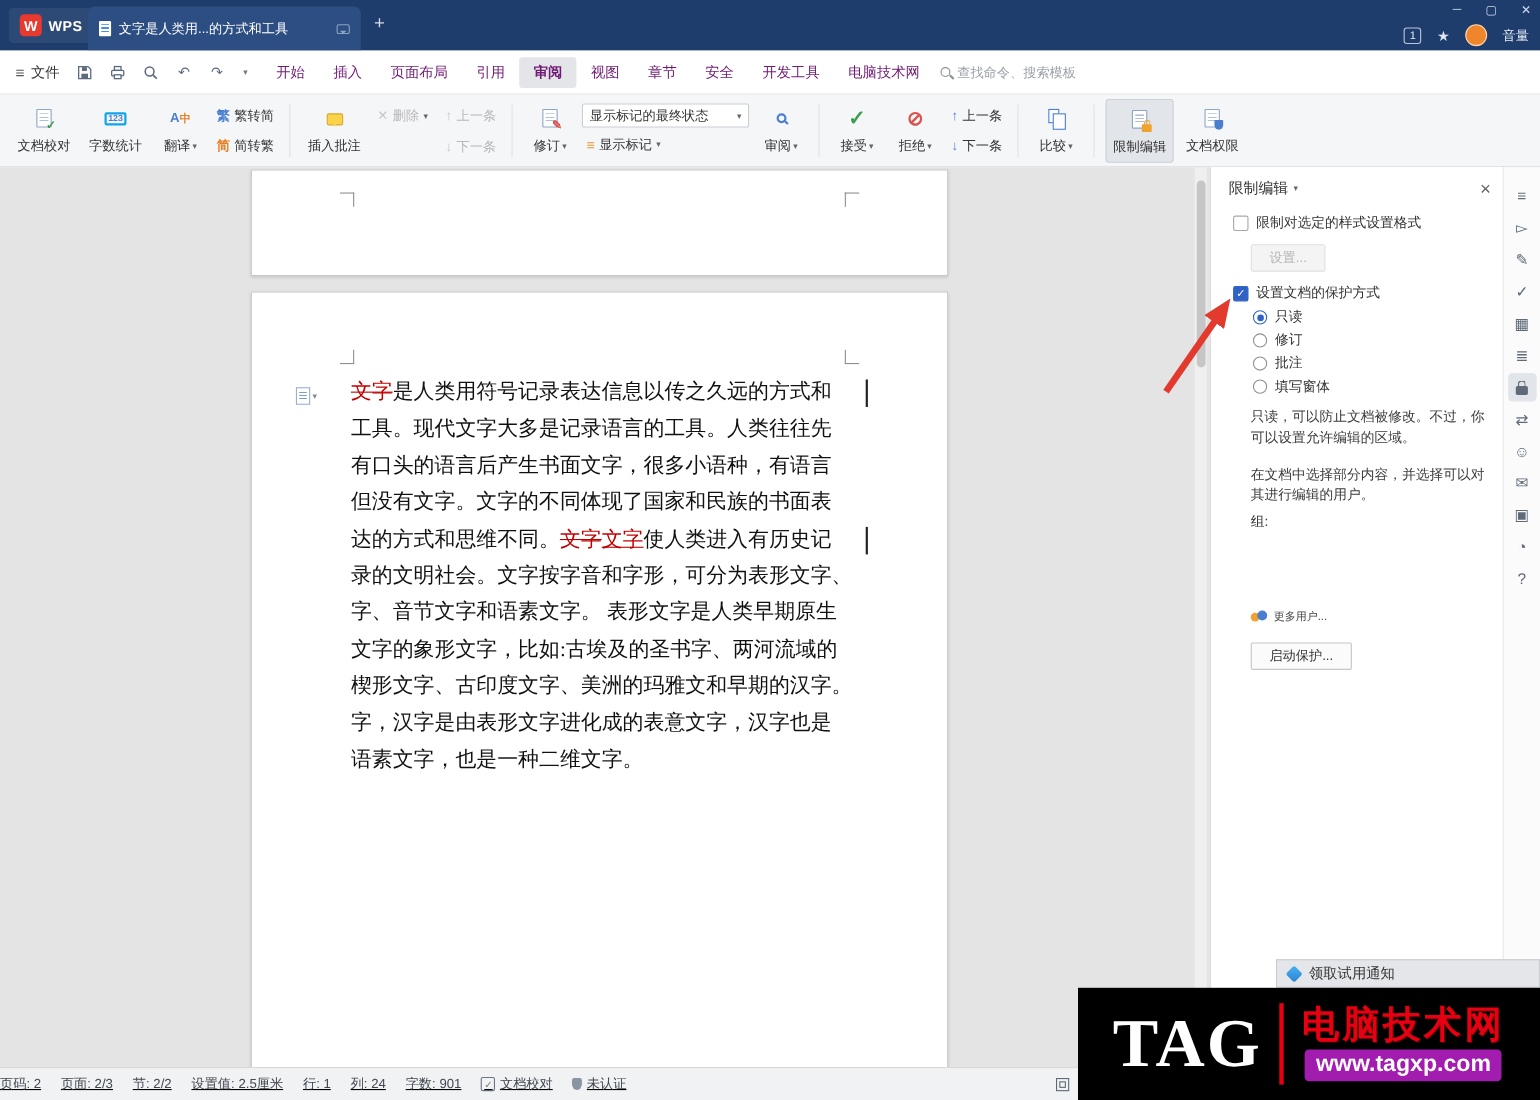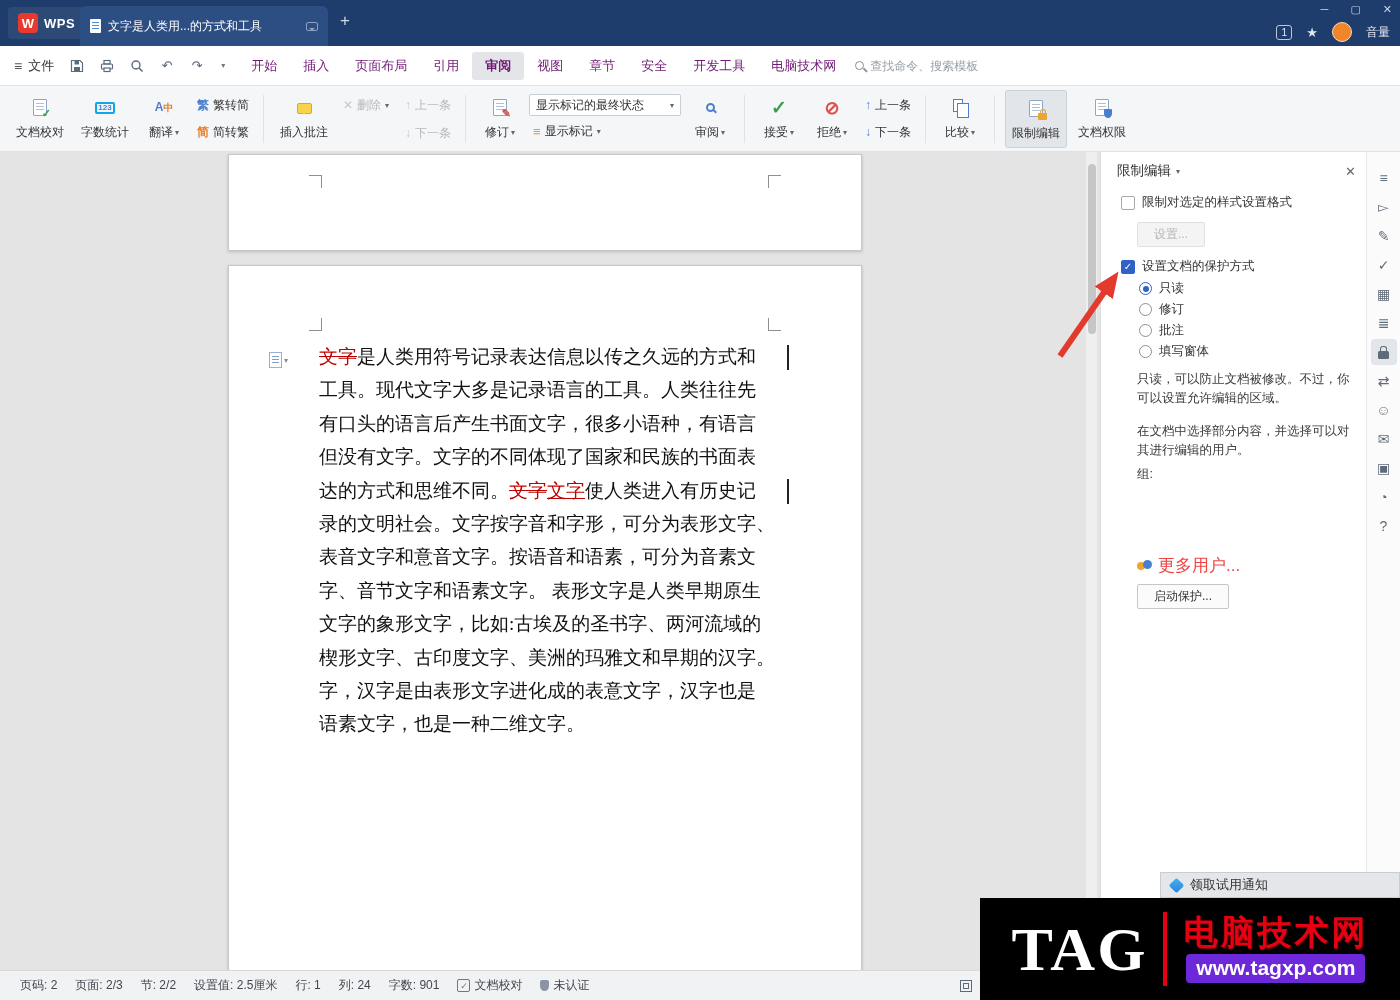--- a/index.html
+++ b/index.html
@@ -120,51 +120,51 @@
   .pbtn{position:absolute;left:36px;padding:3px 16px;font-size:12px;border:1px solid #c6c6c6;background:#fbfbfb;border-radius:2px;color:#333;font-family:"Liberation Sans",sans-serif;}
   .pbtn.dis{color:#b5b5b5;background:#f4f4f4;border-color:#e0e0e0;}
   .pmodes{position:absolute;left:38px;top:126px;display:flex;flex-direction:column;}
   .pmrow{display:flex;align-items:center;gap:7px;height:21px;}
   .rad{width:13px;height:13px;border:1px solid #8f8f8f;border-radius:50%;display:inline-block;position:relative;background:#fff;flex:none;}
   .rad.sel{border-color:#2f62c4;}
   .rad.sel::after{content:'';position:absolute;inset:2.5px;background:#2f62c4;border-radius:50%;}
   .pdesc{position:absolute;left:36px;width:216px;font-size:12.5px;color:#3a3a3a;line-height:19px;}
   .pgrouplabel{position:absolute;left:36px;font-size:12.5px;color:#333;}
   .pgroupbox{position:absolute;left:36px;width:212px;height:52px;border:1px solid #c9c9c9;background:#fff;}
-  .pmore{position:absolute;left:36px;display:flex;align-items:center;gap:6px;font-size:17px;color:#ef4444;}
+  .pmore{position:absolute;left:36px;display:flex;align-items:center;gap:6px;font-size:10px;color:#404040;}
   .ppl{width:15px;height:12px;position:relative;display:inline-block;}
   .ppl::before{content:'';position:absolute;left:0;top:2px;width:8px;height:8px;background:#f0a32f;border-radius:50%;}
   .ppl::after{content:'';position:absolute;left:6px;top:0;width:9px;height:9px;background:#4a7fd0;border-radius:50%;}
 
   
   .iconstrip{position:absolute;left:1366px;top:0;width:34px;height:818px;background:#fbfbfc;border-left:1px solid #e8e8e8;padding-top:10px;}
   .isit{width:26px;height:26px;margin:3px auto;display:flex;align-items:center;justify-content:center;color:#5f6b78;font-size:14px;border-radius:4px;}
   .isit.active{background:#e2e5e9;}
   .css-lock{width:11px;height:8px;background:#5f6b78;border-radius:1.5px;position:relative;display:inline-block;margin-top:5px;}
   .css-lock::before{content:'';position:absolute;top:-5px;left:2px;width:5px;height:5px;border:1.7px solid #5f6b78;border-bottom:none;border-radius:3px 3px 0 0;}
 
   
-  .statusbar{position:absolute;left:0;top:970px;width:1400px;height:30px;background:#f1f2f3;border-top:1px solid #d9d9d9;display:flex;align-items:center;gap:18px;padding-left:20px;}
+  .statusbar{position:absolute;left:0;top:970px;width:1400px;height:30px;background:#f1f2f3;border-top:1px solid #d9d9d9;display:flex;align-items:center;gap:18px;padding-left:0;text-decoration:underline;}
   .sbit{display:flex;align-items:center;gap:4px;font-size:12px;color:#414751;white-space:nowrap;}
   .sico-proof{width:13px;height:13px;border:1px solid #6b7686;border-radius:2px;font-size:9px;color:#6b7686;display:inline-flex;align-items:center;justify-content:center;}
   .sico-shield{width:9px;height:11px;background:#8a94a3;border-radius:2px 2px 50% 50%;display:inline-block;}
   .fsico{position:absolute;right:428px;top:9px;width:12px;height:12px;border:1px solid #5f6b78;}
   .fsico::after{content:'';position:absolute;inset:2px;border:1px solid #5f6b78;}
 
   
   .annot-arrow{position:absolute;left:1038px;top:252px;z-index:40;}
   .notif{position:absolute;left:1160px;top:872px;width:240px;height:26px;background:#e4e6e9;border:1px solid #c9ccd1;display:flex;align-items:center;gap:8px;padding-left:10px;z-index:45;}
   .gem{width:11px;height:11px;background:linear-gradient(135deg,#45b5ef,#2f7fd6);transform:rotate(45deg);border-radius:2px;}
   .notif span{font-size:13px;color:#333;}
   .watermark{position:absolute;left:980px;top:898px;width:420px;height:102px;background:#000;display:flex;align-items:center;justify-content:center;z-index:50;}
   .wm-big{font-family:"Liberation Serif",serif;font-weight:bold;font-size:62px;color:#fff;letter-spacing:2px;line-height:1;}
   .wm-div{width:4px;height:74px;background:#e60012;margin:0 16px;}
   .wm-col{display:flex;flex-direction:column;align-items:center;gap:5px;}
   .wm-site{color:#e60012;font-size:34px;font-weight:bold;letter-spacing:3px;line-height:1;text-shadow:1px 1px 0 #5a0000;}
-  .wm-url{background:#6d28d9;color:#fff;font-weight:bold;font-size:21px;padding:1px 10px;border-radius:4px;line-height:1.25;}
+  .wm-url{background:#a21caf;color:#fff;font-weight:bold;font-size:21px;padding:1px 10px;border-radius:4px;line-height:1.25;}
 </style>
 </head>
 <body>
 
 <div id="app">
 
   <div class="titlebar">
     <div class="wpslogo">
       <span class="wbox">W</span>
       <span class="wpstxt">WPS</span>
@@ -414,21 +414,20 @@
           <span class="revpg"></span>
             <span class="rcrt">▾</span>
         </div>
         <div class="doctext">
             <div class="dline"><span class="seg-del">文字</span><span>是人类用符号记录表达信息以传之久远的方式和</span></div>
             <div class="dline"><span>工具。现代文字大多是记录语言的工具。人类往往先</span></div>
             <div class="dline"><span>有口头的语言后产生书面文字，很多小语种，有语言</span></div>
             <div class="dline"><span>但没有文字。文字的不同体现了国家和民族的书面表</span></div>
             <div class="dline"><span>达的方式和思维不同。</span><span class="seg-del">文字</span><span class="seg-ins">文字</span><span>使人类进入有历史记</span></div>
             <div class="dline"><span>录的文明社会。文字按字音和字形，可分为表形文字、</span></div>
-            <div class="dline"><span>表音文字和意音文字。按语音和语素，可分为音素文</span></div>
             <div class="dline"><span>字、音节文字和语素文字。 表形文字是人类早期原生</span></div>
             <div class="dline"><span>文字的象形文字，比如:古埃及的圣书字、两河流域的</span></div>
             <div class="dline"><span>楔形文字、古印度文字、美洲的玛雅文和早期的汉字。</span></div>
             <div class="dline"><span>字，汉字是由表形文字进化成的表意文字，汉字也是</span></div>
             <div class="dline"><span>语素文字，也是一种二维文字。</span></div>
           </div>
       <div class="changebar" style="top: 79px;"></div>
           <div class="changebar" style="top: 212.6px;"></div>
         </div>
       <div class="vscroll">

